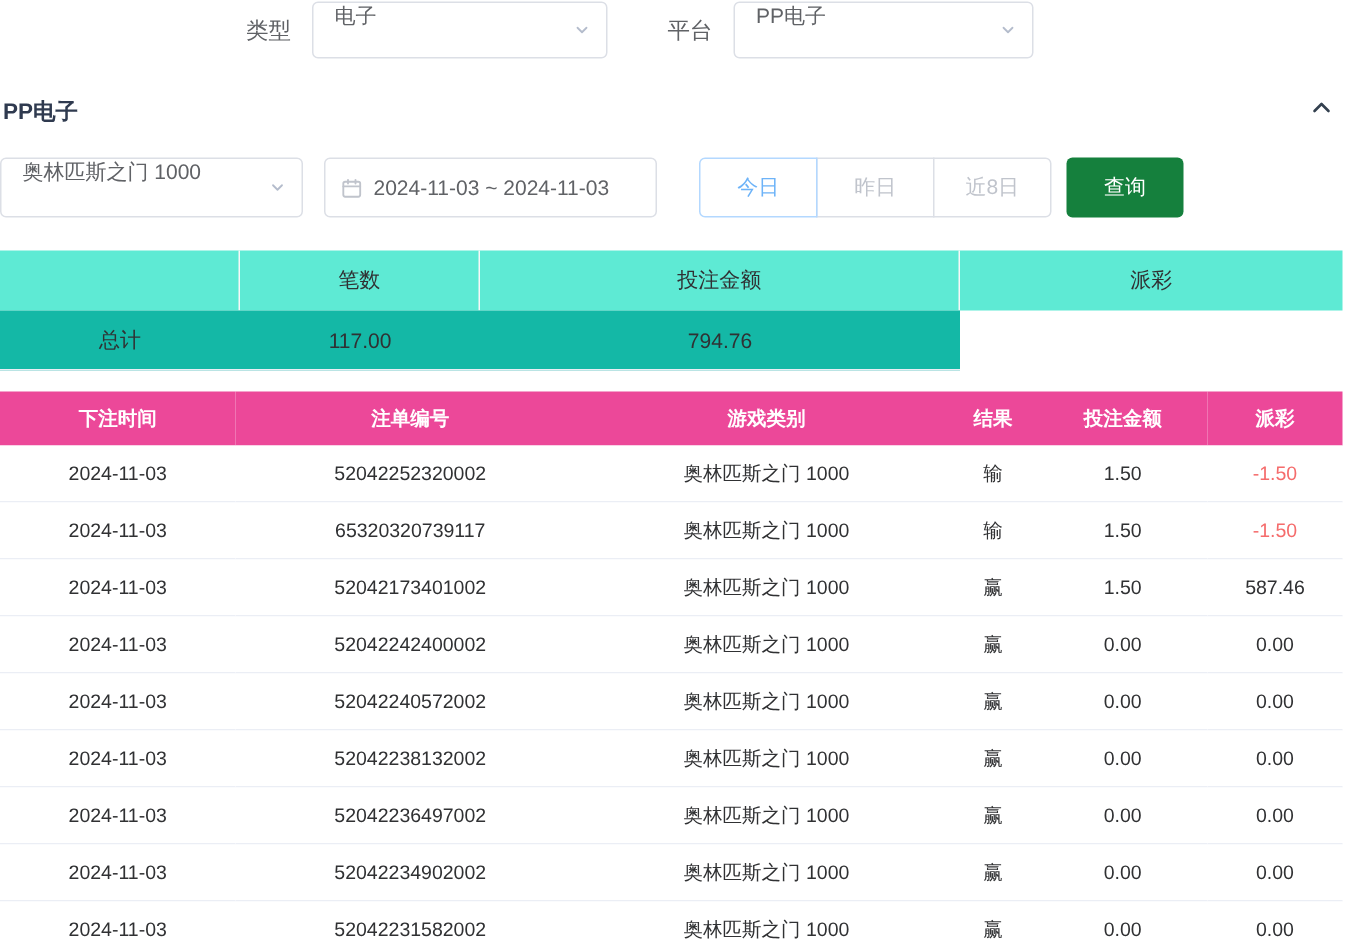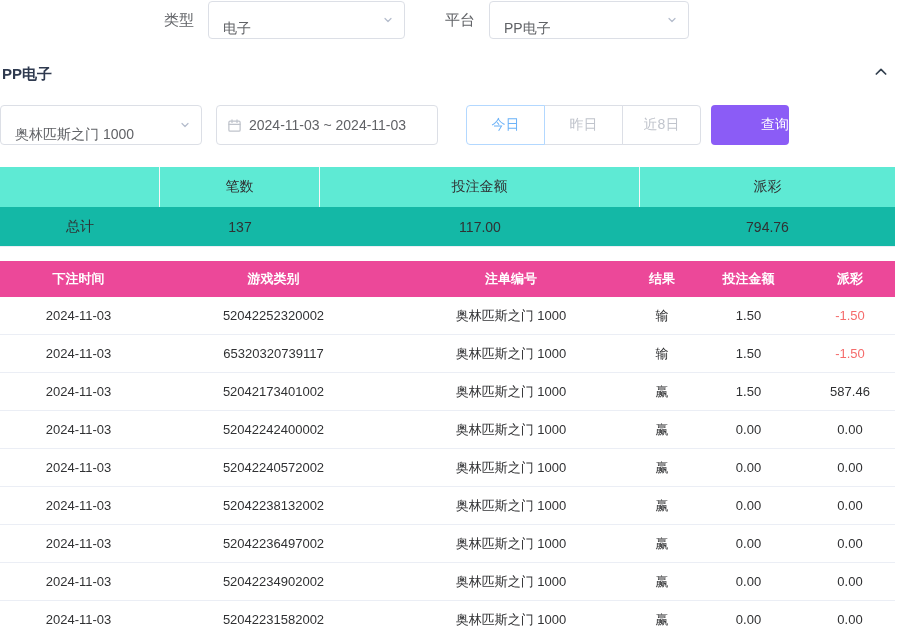--- a/index.html
+++ b/index.html
@@ -16,22 +16,22 @@
   .top-filters {
     display: flex; align-items: center;
     padding-left: 164px; padding-top: 0;
     height: 40px;
   }
   .field-label { font-size: 15px; color: #606266; margin-right: 14px; }
   .field-label.second { margin-left: 40px; }
   .select {
     position: relative; height: 38px;
     border: 1px solid #dcdfe6; border-radius: 4px;
-    background: #fff; display: flex; align-items: flex-end;
-    padding: 16px 30px 0 14px; font-size: 14px; color: #606266;
+    background: #fff; display: flex; align-items: flex-start;
+    padding: 0 30px 0 14px; font-size: 14px; color: #606266;
     cursor: pointer;
   }
   .select.w-type { width: 197px; }
   .select.w-platform { width: 200px; }
   .select .caret { position: absolute; right: 10px; top: 50%; transform: translateY(-50%); display: flex; }
 
   
   .section-header {
     display: flex; align-items: center; justify-content: space-between;
     margin-top: 24px; padding: 0 14px 0 2px; height: 20px;
@@ -55,22 +55,22 @@
     border: 1px solid #dcdfe6; margin-left: -1px;
     font-size: 14px; color: #c0c4cc; cursor: pointer;
     display: flex; align-items: center; justify-content: center;
     font-family: inherit;
   }
   .range-btn:first-child { border-radius: 4px 0 0 4px; margin-left: 0; }
   .range-btn:last-child { border-radius: 0 4px 4px 0; }
   .range-btn.active { color: #6db3f8; border-color: #b3d8ff; position: relative; z-index: 1; }
   .search-btn {
     margin-left: 10px; width: 78px; height: 40px;
-    background: #8b5cf6; color: #fff; border: none; border-radius: 4px;
-    font-size: 14px; cursor: pointer; font-family: inherit; text-align: right;
+    background: #15803d; color: #fff; border: none; border-radius: 4px;
+    font-size: 14px; cursor: pointer; font-family: inherit;
   }
 
   
   .summary-table { width: 895px; margin-top: 22px; font-size: 14px; }
   .sum-row { display: grid; grid-template-columns: 160px 160px 320px 255px; }
   .sum-head .cell {
     background: #5eead4; height: 40px;
     display: flex; align-items: center; justify-content: center;
     color: #303133; border-right: 1px solid #f7f7f7;
   }
@@ -159,31 +159,30 @@
 
   <div class="summary-table">
     <div class="sum-row sum-head">
       <div class="cell"></div>
       <div class="cell">笔数</div>
       <div class="cell">投注金额</div>
       <div class="cell">派彩</div>
     </div>
     <div class="sum-row sum-body">
       <div class="cell">总计</div>
-      <div class="cell">137</div>
       <div class="cell">117.00</div>
       <div class="cell">794.76</div>
     </div>
   </div>
 
   <div class="records-table">
     <div class="rec-row rec-head">
       <div class="hcell">下注时间</div>
+      <div class="hcell">注单编号</div>
       <div class="hcell">游戏类别</div>
-      <div class="hcell">注单编号</div>
       <div class="hcell">结果</div>
       <div class="hcell">投注金额</div>
       <div class="hcell">派彩</div>
     </div>
     <div class="rec-body">
   <div class="rec-row">
     <div class="rcell">2024-11-03</div>
     <div class="rcell">52042252320002</div>
     <div class="rcell">奥林匹斯之门 1000</div>
     <div class="rcell">输</div>

